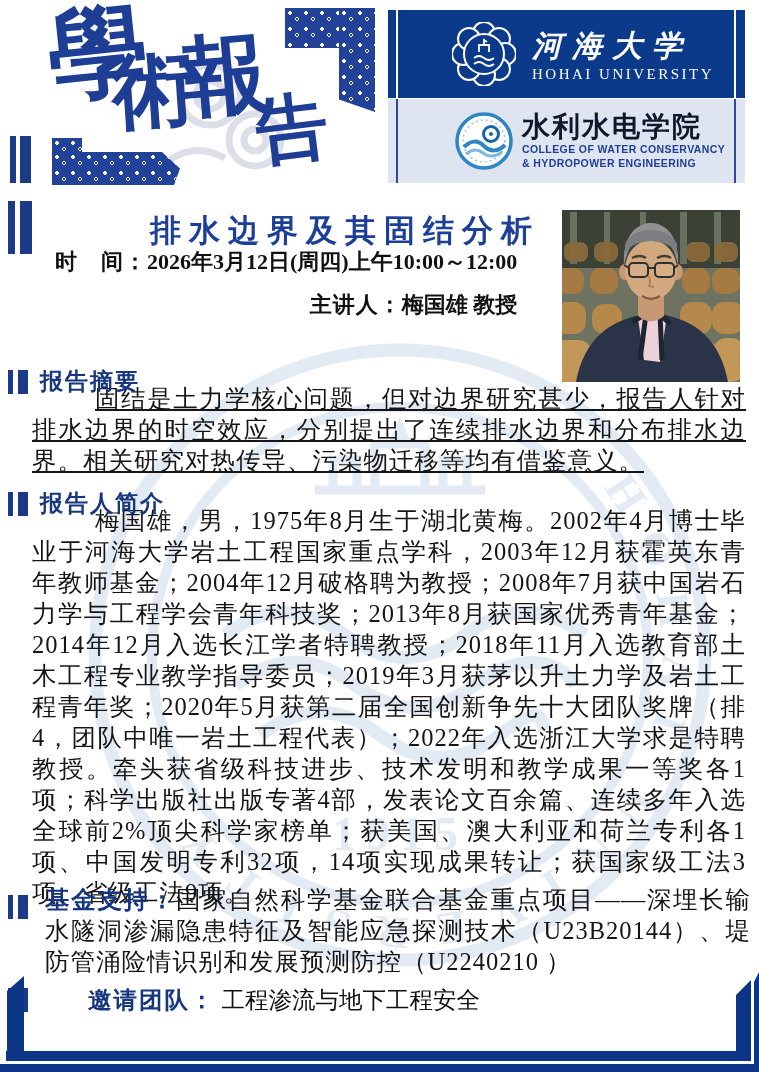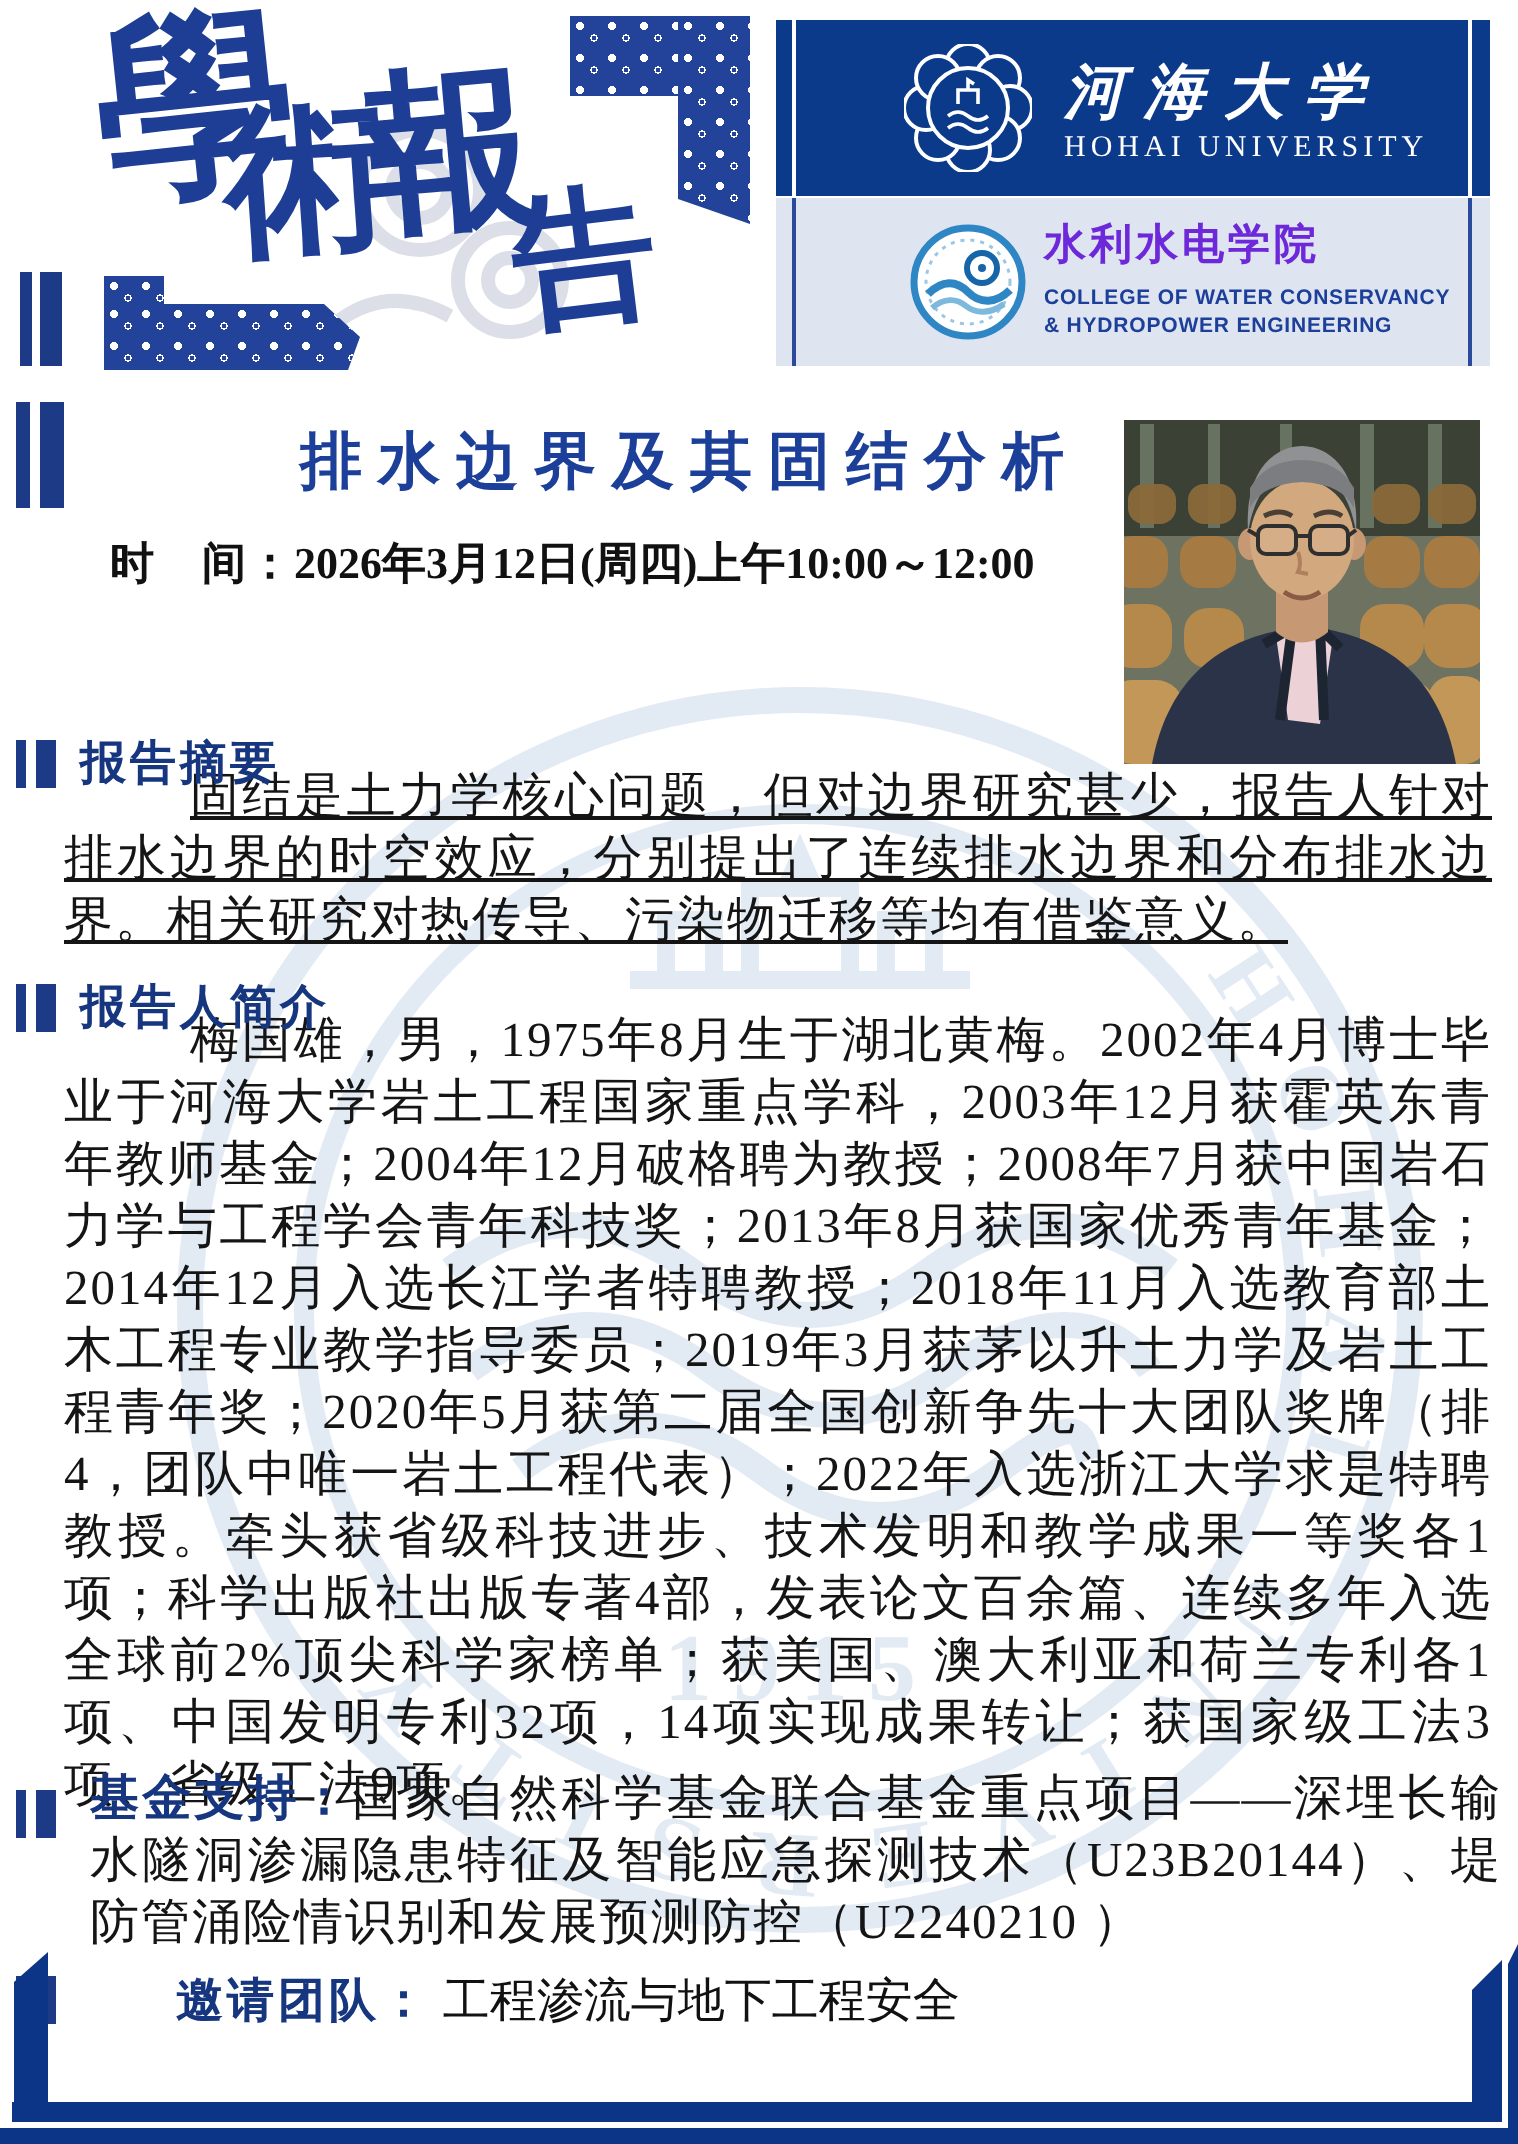--- a/index.html
+++ b/index.html
@@ -34,30 +34,30 @@
   
   .panel{position:absolute;left:388px;width:357px;z-index:3;}
   .panel-univ{top:10px;height:88px;background:#0b3a8a;}
   .panel-col{top:99px;height:84px;background:#dfe4f1;}
   .inset{position:absolute;top:0;bottom:0;width:2px;}
   .inset-w{background:#ffffff;}
   .inset-b{background:#2b4a9b;}
   .univ-zh{position:absolute;left:144px;top:16px;color:#ffffff;font-size:30px;font-weight:bold;
     letter-spacing:10px;font-style:italic;}
   .univ-en{position:absolute;left:144px;top:56px;color:#ffffff;font-size:15px;letter-spacing:2.5px;}
-  .col-zh{position:absolute;left:134px;top:9px;color:#6d28d9;font-size:21px;font-weight:bold;letter-spacing:2px;}
+  .col-zh{position:absolute;left:134px;top:9px;color:#0f172a;font-size:28px;font-weight:bold;letter-spacing:2px;}
   .col-en{position:absolute;left:134px;color:#1c3f9a;font-size:10.5px;font-weight:bold;letter-spacing:.4px;
     font-family:"Liberation Sans","DejaVu Sans",sans-serif;}
   .col-en1{top:44px;} .col-en2{top:58px;}
   
   .watermark{position:absolute;left:75px;top:330px;z-index:0;opacity:.55;}
   
   .title{position:absolute;left:150px;top:210px;z-index:2;color:#1c3f9a;font-weight:bold;
     font-size:31px;letter-spacing:8px;}
-  .info{position:absolute;left:55px;top:260px;z-index:2;font-size:22px;font-weight:bold;line-height:43px;text-align:right;}
+  .info{position:absolute;left:55px;top:240px;z-index:2;font-size:22px;font-weight:bold;line-height:43px;text-align:right;}
   .info .lbl{letter-spacing:1px;}
   .photo{position:absolute;left:562px;top:210px;width:178px;height:172px;z-index:3;}
   
   .bullet{position:absolute;width:30px;height:24px;z-index:2;}
   .bullet .bt{position:absolute;top:0;height:100%;background:#1c3a86;}
   .bullet .b1{left:0;width:5px;} .bullet .b2{left:10px;width:10px;}
   .sec-h{position:absolute;left:40px;z-index:2;color:#16367f;font-weight:bold;font-size:23px;letter-spacing:2px;}
   .para{position:absolute;left:32px;width:714px;z-index:1;font-size:24.5px;letter-spacing:1px;
     line-height:31px;text-align:justify;color:#151515;}
   .indent{text-indent:63px;}
@@ -162,20 +162,23 @@
     <div class="col-zh">水利水电学院</div>
     <div class="col-en col-en1">COLLEGE OF WATER CONSERVANCY</div>
     <div class="col-en col-en2">&amp; HYDROPOWER ENGINEERING</div>
   </div>
 
   <div class="title">排水边界及其固结分析</div>
   <div class="info">
     <div>
       <span class="lbl">时　间：</span><span>2026年3月12日(周四)上午10:00～12:00</span>
     </div>
+    <div>
+      <span class="lbl">主讲人：</span><span>梅国雄 教授</span>
+    </div>
   </div>
 
   <svg class="photo" viewBox="0 0 178 172">
     <rect width="178" height="172" fill="#6e7260"></rect>
     <rect width="178" height="58" fill="#3c4136"></rect>
     <g fill="#9fae97" opacity="0.45">
       <rect x="8" y="2" width="7" height="52"></rect>
         <rect x="42" y="2" width="6" height="52"></rect>
       <rect x="78" y="2" width="6" height="52"></rect>
         <rect x="118" y="2" width="7" height="52"></rect>

